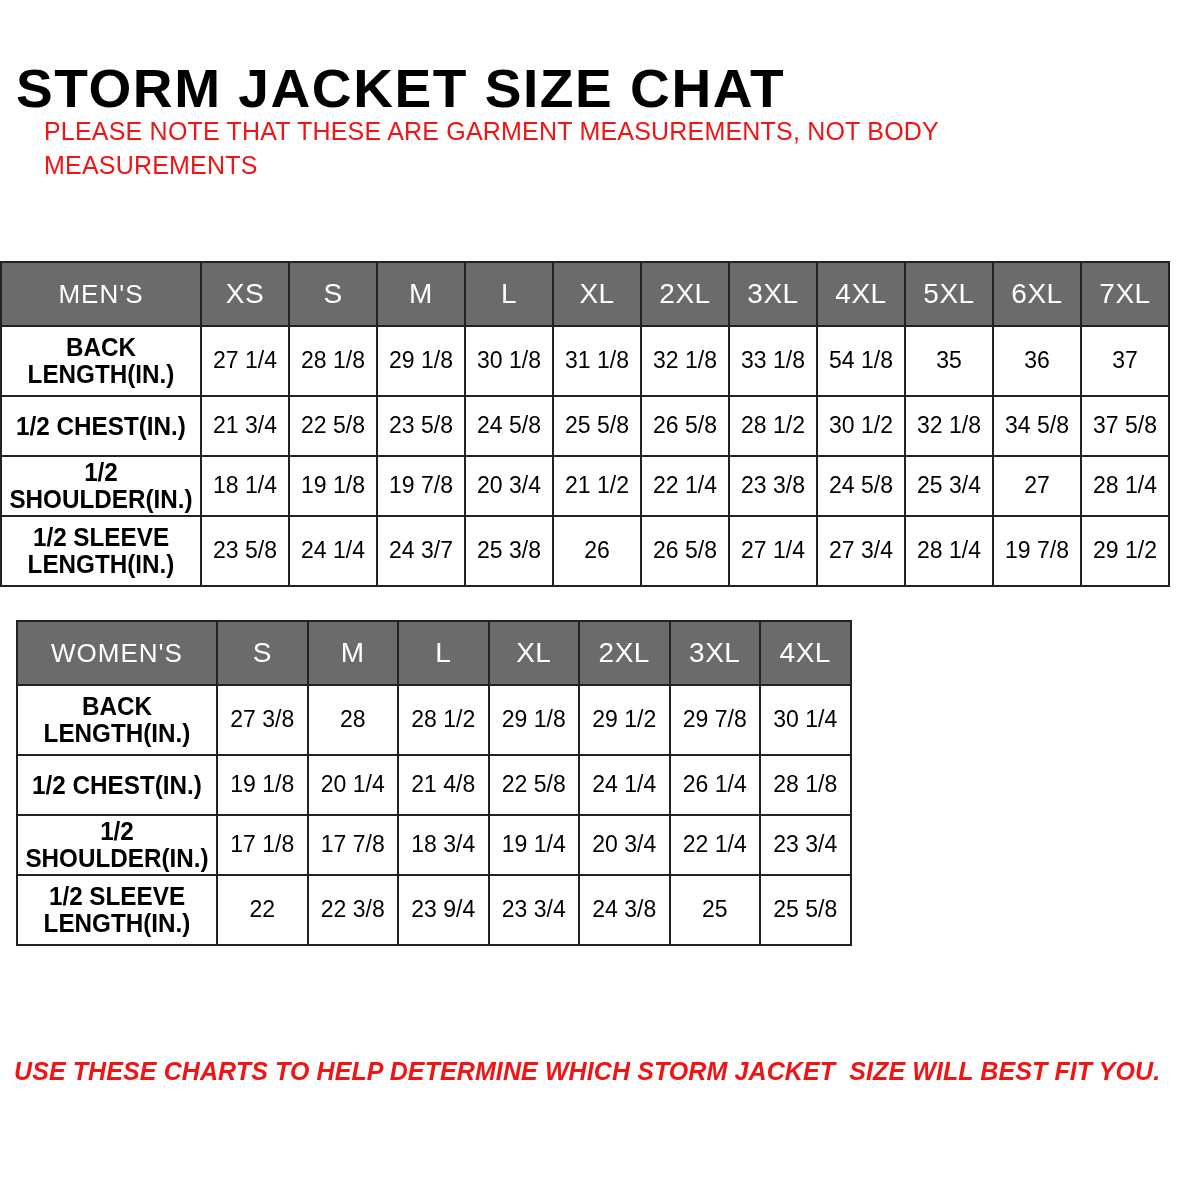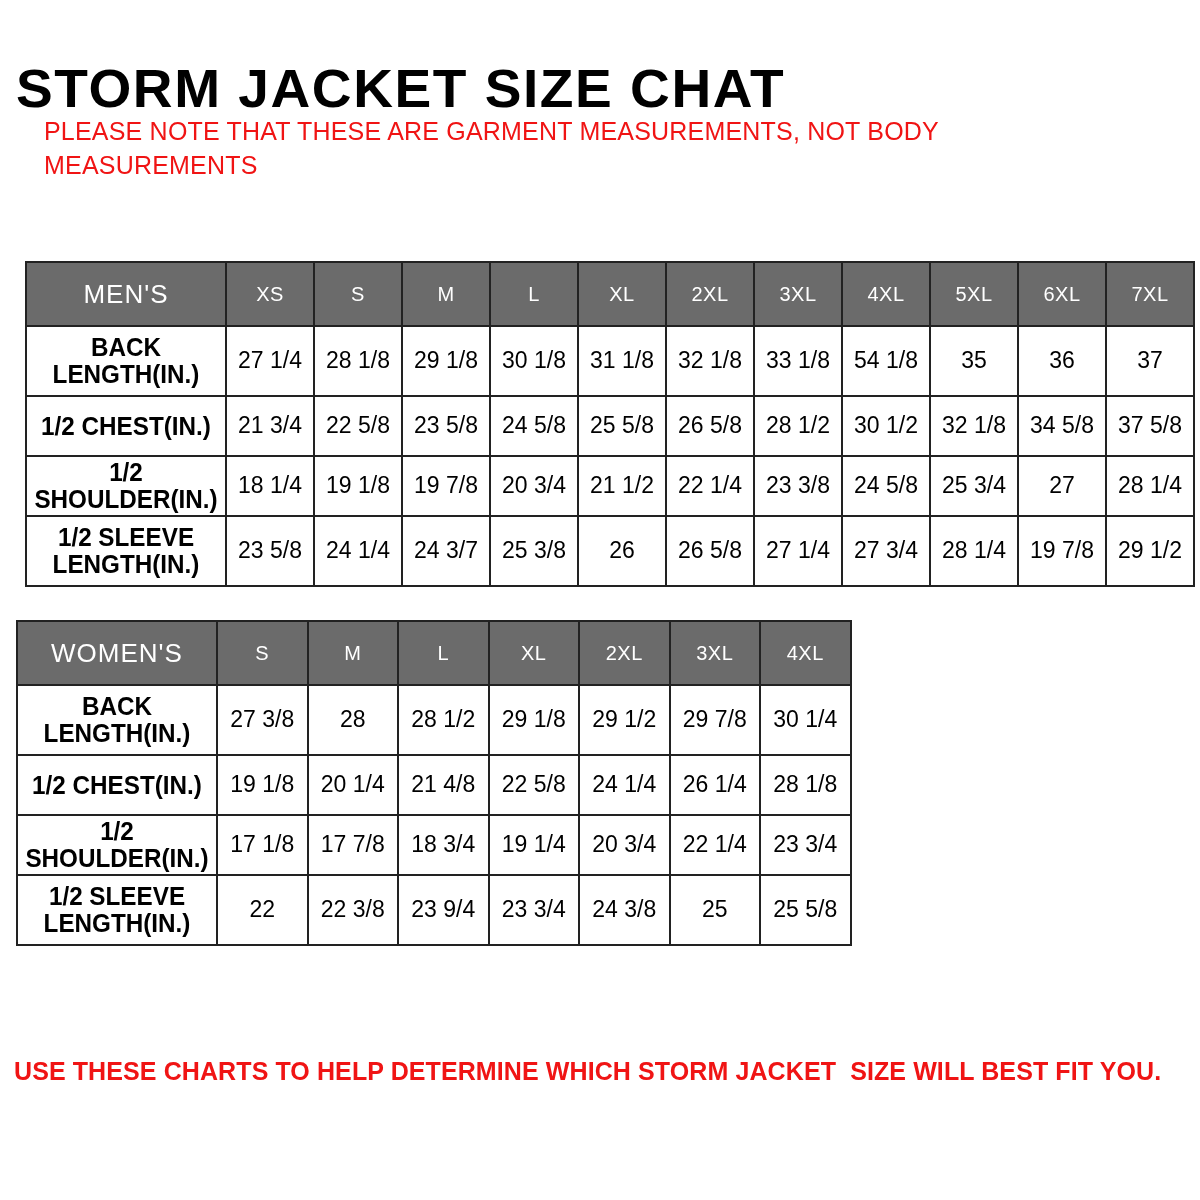--- a/index.html
+++ b/index.html
@@ -57,46 +57,47 @@
     position: absolute;
     left: 14px;
     top: 1056px;
     width: 1170px;
     font-size: 25px;
     font-weight: bold;
     line-height: 1.2;
     color: #f01414;
     letter-spacing: 0.1px;
     white-space: pre;
+    font-style: italic;
   }
 
   
   .size-table {
     position: absolute;
     border-collapse: collapse;
     table-layout: fixed;
     background: #ffffff;
   }
 
-  #mens-table { left: 25px; top: 261px; width: 1168px; }
+  #mens-table { left: 0; top: 261px; width: 1168px; }
   #womens-table { left: 16px; top: 620px; width: 834px; }
 
   .size-table th,
   .size-table td {
     border: 2px solid #222222;
     text-align: center;
     vertical-align: middle;
     padding: 0;
     font-family: "Liberation Sans", sans-serif;
   }
 
   .size-table thead th {
     background: #6b6b6b;
     color: #ffffff;
-    font-size: 20px;
+    font-size: 28px;
     font-weight: normal;
     height: 62px;
     letter-spacing: 0.5px;
   }
   .size-table thead th.corner {
     font-size: 26px;
     letter-spacing: 1px;
   }
 
   .size-table tbody td {

